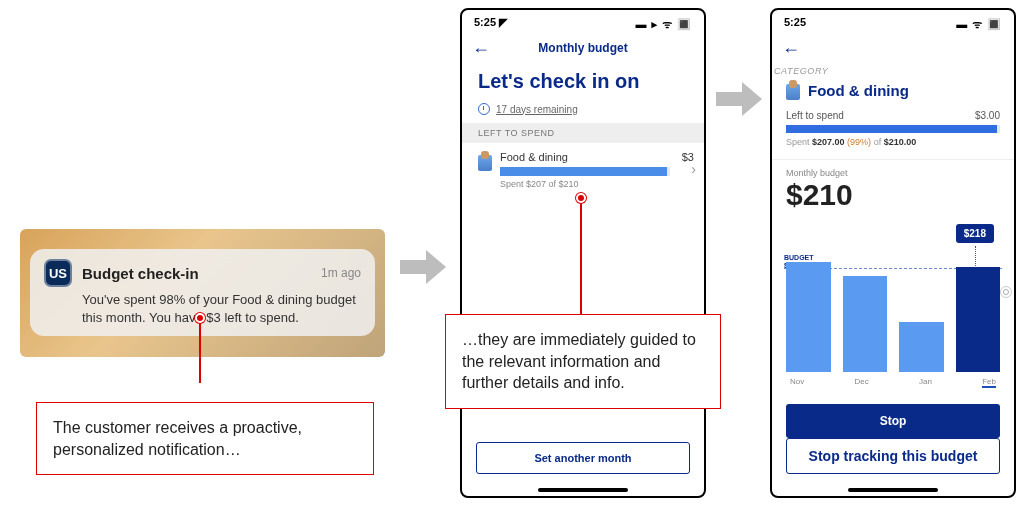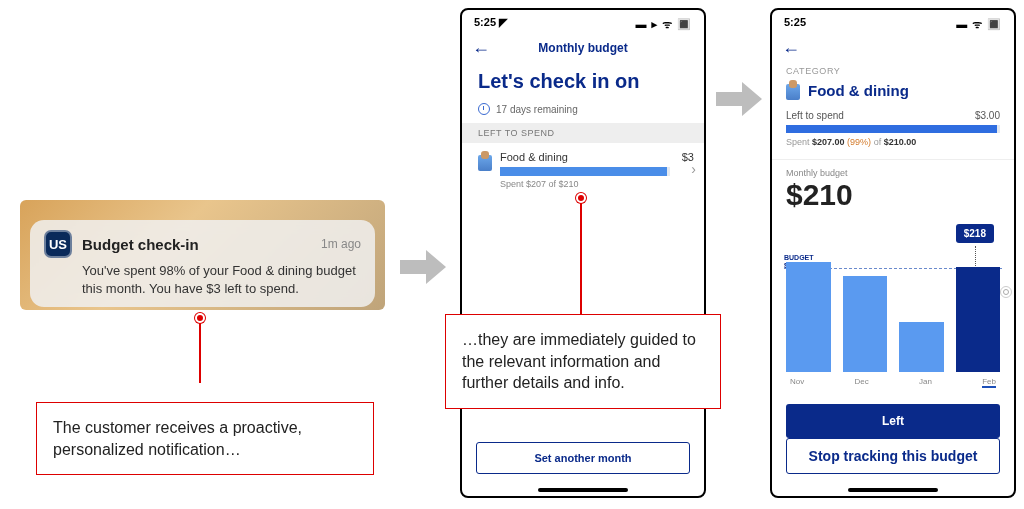--- a/index.html
+++ b/index.html
@@ -13,24 +13,25 @@
   .stage { position: relative; width: 1024px; height: 509px; }
 
   
   .notif-wrap {
     position: absolute;
     left: 20px; top: 200px;
     width: 365px;
   }
   .notif-bg {
     position: relative;
-    width: 365px; height: 110px;
+    width: 365px; height: 128px;
     background: linear-gradient(135deg,#d8a35a 0%, #e9c58c 40%, #bfa47a 100%);
     border-radius: 6px;
     overflow: hidden;
+    margin-top: 29px;
   }
   .notif-card {
     position: absolute;
     left: 10px; right: 10px; top: 20px;
     background: rgba(240,240,240,0.85);
     border-radius: 14px;
     padding: 10px 14px;
     backdrop-filter: blur(6px);
   }
   .notif-row1 { display:flex; align-items:center; }
@@ -105,21 +106,21 @@
     position:absolute; bottom:4px; left:50%;
     transform:translateX(-50%);
     width: 90px; height:4px; border-radius:2px; background:#000;
   }
 
   
   .p1-head {
     padding: 6px 16px 10px 16px;
     font-size: 20px; font-weight:800; color:#0a2a8a; line-height:1.15;
   }
-  .p1-days { padding: 0 16px 8px 16px; font-size:10px; color:#666; display:flex; align-items:center; gap:6px;}
+  .p1-days { padding: 0 16px 8px 16px; font-size:10px; color:#666; display:flex; align-items:center; gap:6px;text-decoration:underline;}
   .p1-days .clock { width:12px;height:12px;border:1.3px solid #3a6ad1;border-radius:50%; position:relative;}
   .p1-days .clock:after{content:"";position:absolute;left:4px;top:2px;width:1px;height:4px;background:#3a6ad1;}
   .sect-head { background:#eee; font-size:9px; color:#777; letter-spacing:.5px; padding:5px 16px;}
   .fd-row { padding: 8px 10px 8px 16px; display:flex; align-items:flex-start; gap:8px; position:relative;}
   .fd-icon2 { width:14px;height:20px; position:relative; }
   .fd-icon2 .bag { position:absolute;left:0;bottom:0;width:14px;height:16px;background:linear-gradient(180deg,#6ca7ea,#4a7fc9);border-radius:2px;}
   .fd-icon2 .bread { position:absolute;left:3px;top:0;width:8px;height:8px;background:#c96; border-radius:3px;}
   .fd-main { flex:1; }
   .fd-title-row { display:flex; justify-content:space-between; font-size:11px; color:#333;}
   .fd-bar { margin-top:4px; width: 170px; height:9px; background:#e5e9ef; border-radius:0; position:relative;}
@@ -127,21 +128,21 @@
   .fd-spent { font-size:9px; color:#888; margin-top:3px;}
   .chev { position:absolute; right:8px; top:18px; color:#999; font-size:14px;}
 
   .set-another {
     position:absolute; bottom:22px; left:14px; right:14px;
     border:1.3px solid #0a2a8a; color:#0a2a8a; font-size:11px; font-weight:600;
     text-align:center; padding:9px; border-radius:3px;
   }
 
   
-  .cat-label { font-size:9px; letter-spacing:.6px; color:#999; padding: 2px 14px 4px 14px;}
+  .cat-label { font-size:9px; letter-spacing:.6px; color:#999; padding: 2px 14px 4px 2px; font-style: italic;}
   .cat-row { display:flex; align-items:center; gap:8px; padding:0 14px 10px 14px;}
   .fd-name { font-size:15px; font-weight:800; color:#0a2a8a;}
   .lts-row { display:flex; justify-content:space-between; padding: 0 14px; font-size:10px; color:#555;}
   .big-bar { margin:4px 14px 4px 14px; height:8px; background:#e5e9ef; position:relative;}
   .big-bar .fill{position:absolute;left:0;top:0;bottom:0;background:#2f6de0;}
   .spent-line { font-size:9px; padding:0 14px 8px 14px; color:#333;}
   .spent-line b { font-weight:700;}
   .spent-line .light { color:#999; font-weight:400;}
   .spent-line .pct { color:#d37a2a;}
   .hr { height:1px; background:#eee; margin:4px 0 8px 0;}
@@ -305,18 +306,18 @@
         <div class="bar dark" style="height:105px;"></div>
       </div>
       <div class="bar-lbls">
         <span>Nov</span>
         <span>Dec</span>
         <span>Jan</span>
         <span class="feb-underline">Feb</span>
       </div>
     </div>
 
-    <div class="save-btn">Left</div>
+    <div class="save-btn">Stop</div>
     <div class="stop-btn">Stop tracking this budget</div>
     <div class="home-indicator"></div>
   </div>
 
 </div>
 
 </body></html>

